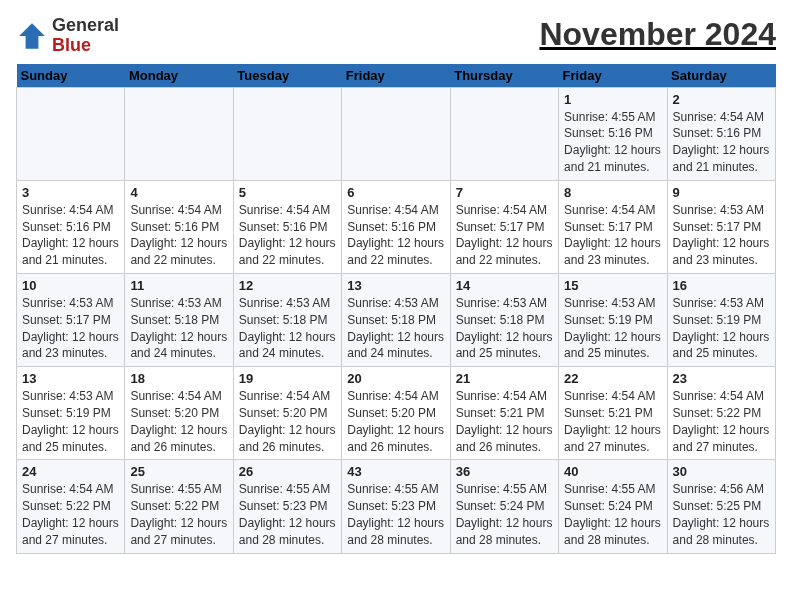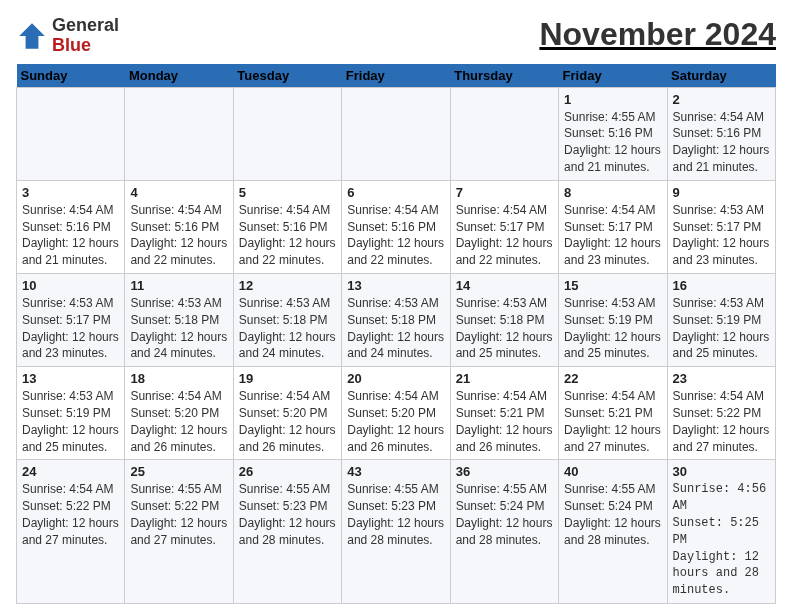--- a/index.html
+++ b/index.html
@@ -299,19 +299,19 @@
 Daylight: 12 hours and 28 minutes.</div>
         </td>
         <td>
           <span class="day-number">40</span>
           <div class="day-info" style="white-space: pre-line;">Sunrise: 4:55 AM
 Sunset: 5:24 PM
 Daylight: 12 hours and 28 minutes.</div>
         </td>
         <td>
           <span class="day-number">30</span>
-          <div class="day-info" style="white-space: pre-line; font-family: Liberation Mono, monospace;">Sunrise: 4:56 AM
+          <div class="day-info" style="white-space: pre-line;">Sunrise: 4:56 AM
 Sunset: 5:25 PM
 Daylight: 12 hours and 28 minutes.</div>
         </td>
       </tr>
     </tbody>
 </table>
 
 </body></html>

